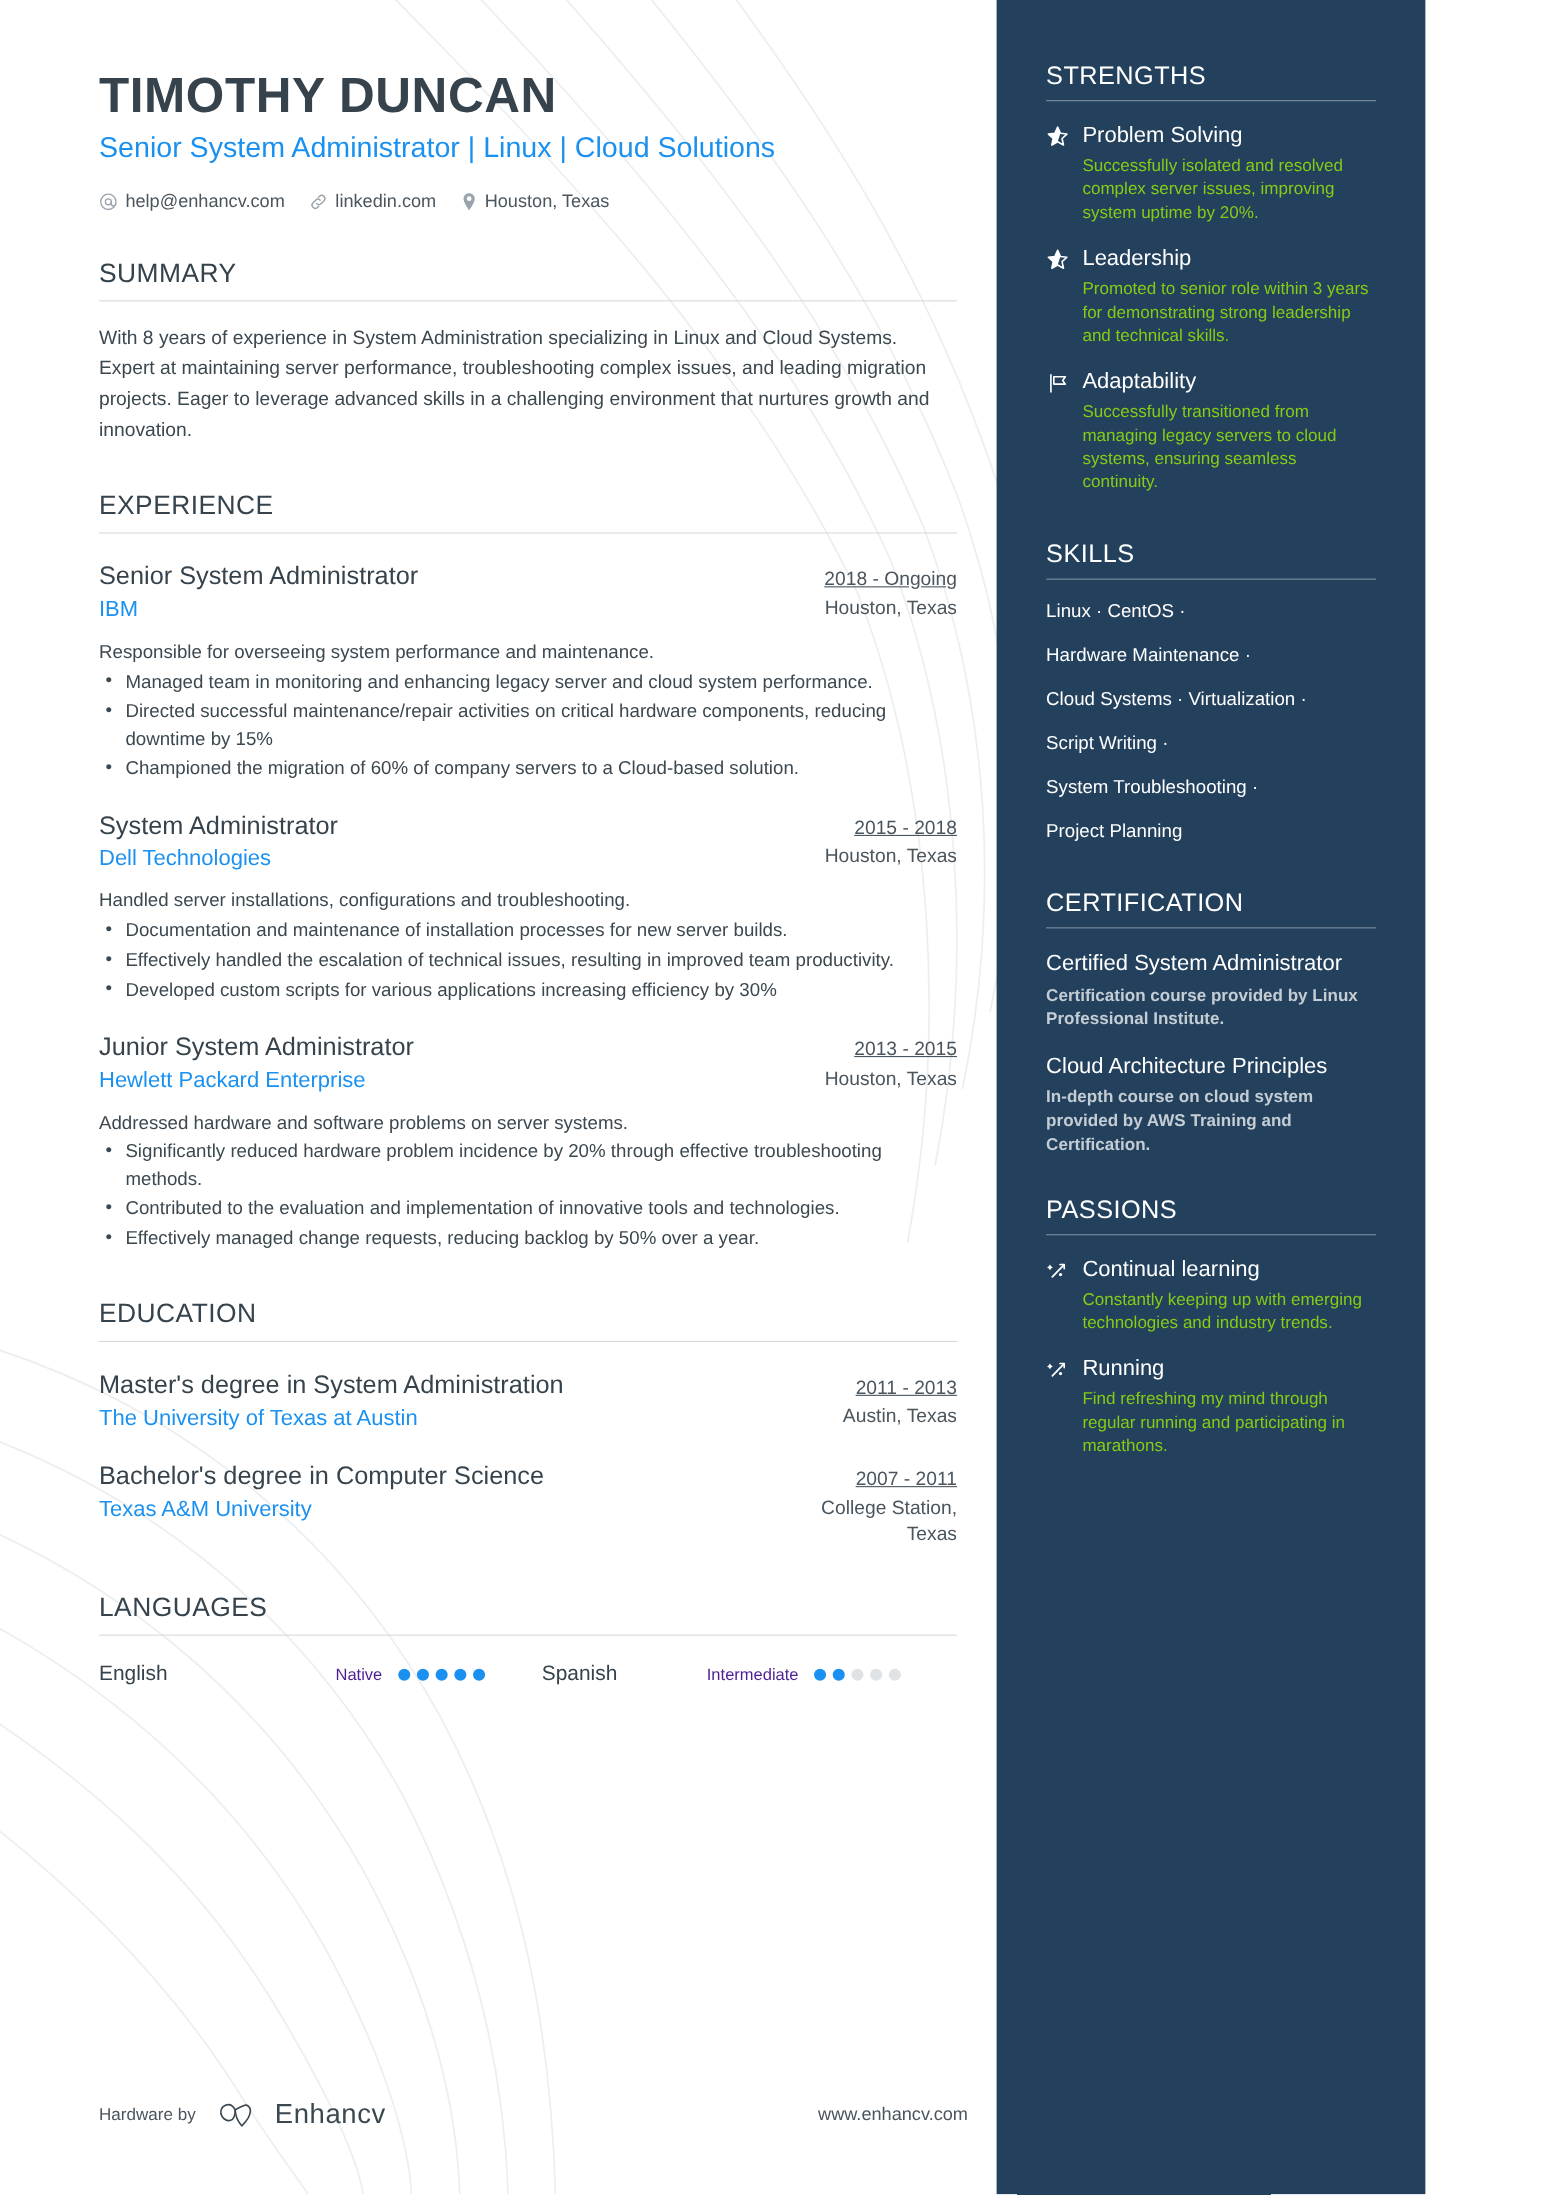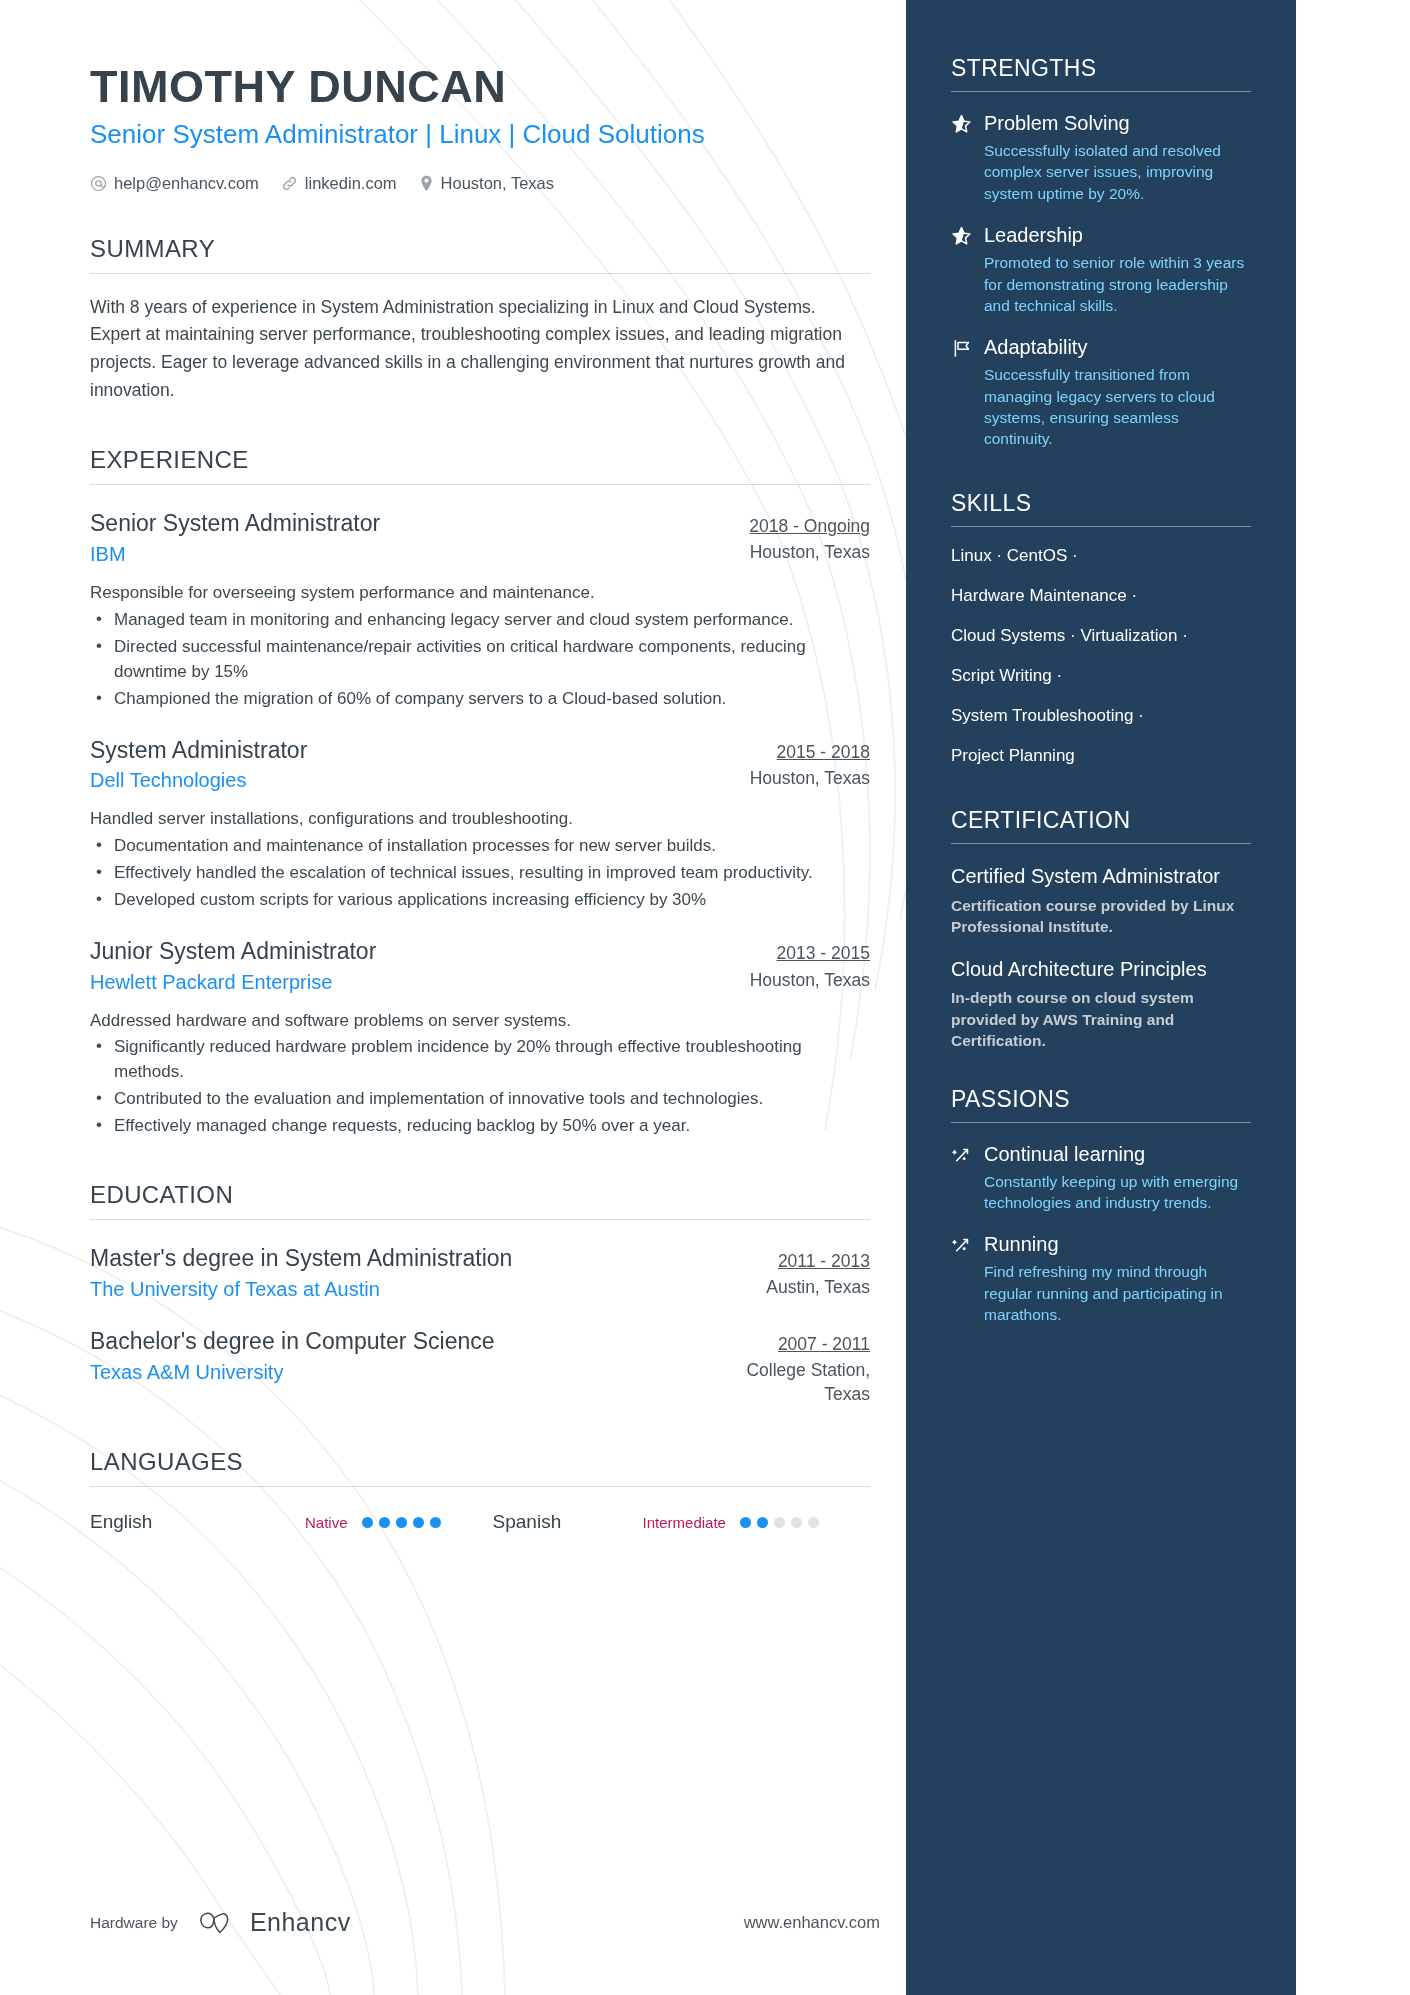--- a/index.html
+++ b/index.html
@@ -121,21 +121,21 @@
     position: absolute;
     left: 6px;
     top: -1px;
     color: #3c4850;
   }
 
   
   .lang-row { display: flex; align-items: center; margin-top: 24px; }
   .lang-block { display: flex; align-items: center; }
   .lang-name { font-size: 19px; color: #36434c; width: 215px; }
-  .lang-level { font-size: 15px; color: #be185d; margin-right: 14px; }
+  .lang-level { font-size: 15px; color: #4c1d95; margin-right: 14px; }
   .dots { display: flex; gap: 6px; align-items: center; }
   .dot { width: 11px; height: 11px; border-radius: 50%; background: #dfe3e6; }
   .dot.on { background: #1a91f0; }
   .lang-gap { width: 52px; }
 
   
   .footer {
     position: absolute;
     left: 90px;
     bottom: 58px;
@@ -158,21 +158,21 @@
     letter-spacing: 0.4px;
     padding-bottom: 9px;
   }
   .side-rule { height: 1px; background: #7d8fa0; width: 100%; }
   .side-item { display: flex; gap: 11px; margin-top: 19px; }
   .side-icon { flex: 0 0 22px; padding-top: 3px; }
   .side-body { flex: 1 1 auto; }
   .side-item-title { font-size: 20px; color: #ffffff; line-height: 1.25; }
   .side-item-desc {
     font-size: 15.5px;
-    color: #7dd3fc;
+    color: #84cc16;
     line-height: 1.38;
     margin-top: 4px;
     padding-left: 0;
   }
   .skill-line { font-size: 17px; color: #ffffff; margin-top: 18px; line-height: 1.3; }
   .cert-item { margin-top: 20px; }
   .cert-title { font-size: 20px; color: #ffffff; line-height: 1.26; }
   .cert-desc { font-size: 15.5px; color: #c4ccd4; line-height: 1.38; margin-top: 5px; font-weight: bold; }
   .side-gap-lg { height: 40px; }
   .side-gap-md { height: 34px; }

